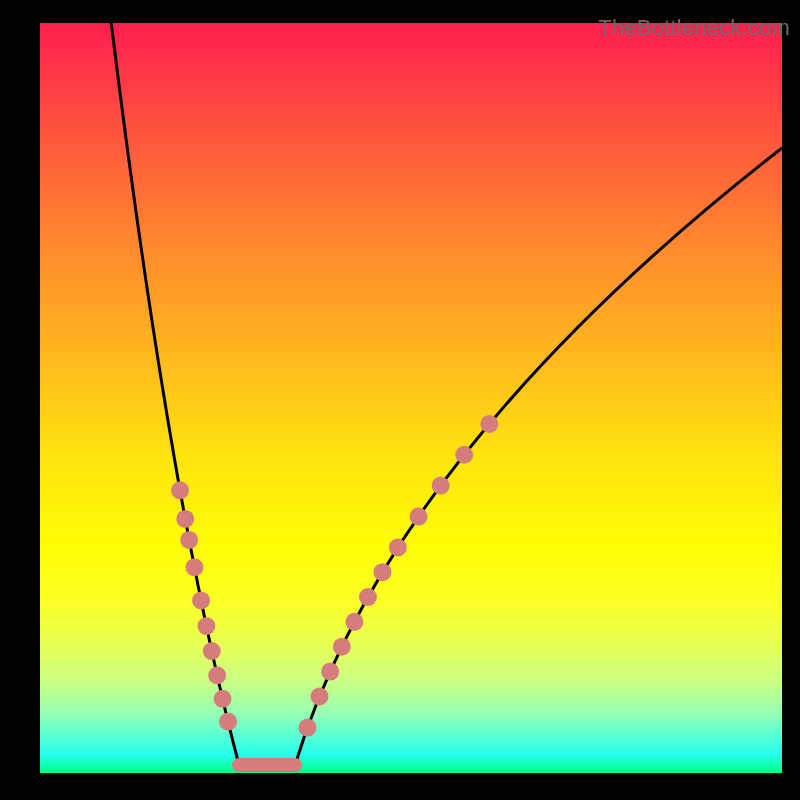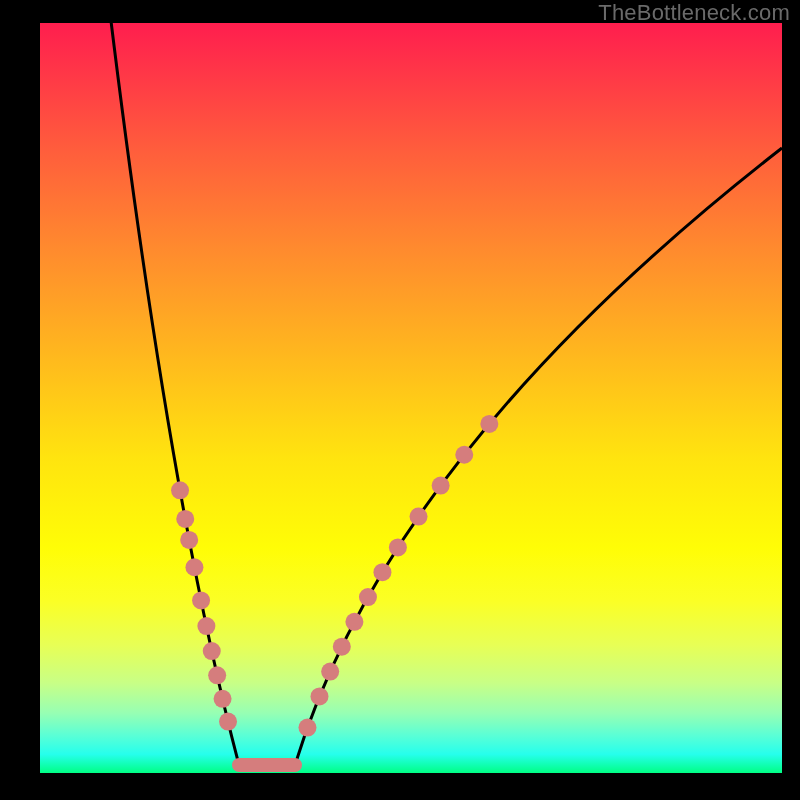--- a/index.html
+++ b/index.html
@@ -14,21 +14,21 @@
           #ffe40f 58%,
           #fffd06 70%,
           #fbff25 77%,
           #e7ff56 83%,
           #c8ff86 88%,
           #97ffb3 92%,
           #5affd6 95%,
           #26ffec 97.5%,
           #00ff85 100%);}
   svg.curve{position:absolute;left:40px;top:23px;width:742px;height:750px;overflow:visible}
-  .watermark{position:absolute;top:2px;right:10px;font:500 22px/1 Arial,Helvetica,sans-serif;color:#6a6a6a;letter-spacing:.2px}
+  .watermark{position:absolute;top:17px;right:10px;font:500 22px/1 Arial,Helvetica,sans-serif;color:#6a6a6a;letter-spacing:.2px}
 </style>
 </head>
 <body>
 <div class="frame">
   <div class="plot"></div>
   <svg class="curve" viewBox="0 0 742 750" preserveAspectRatio="none">
     <path id="leftArm" fill="none" stroke="#000" stroke-width="3" d="M 70 -10 Q 130 480 199 742"></path>
     <path id="rightArm" fill="none" stroke="#000" stroke-width="3" d="M 255 742 Q 350 430 742 125"></path>
     <path id="flat" fill="none" stroke="#d57d7d" stroke-width="14" stroke-linecap="round" d="M 199 742 L 255 742"></path>
     <g id="dots">

